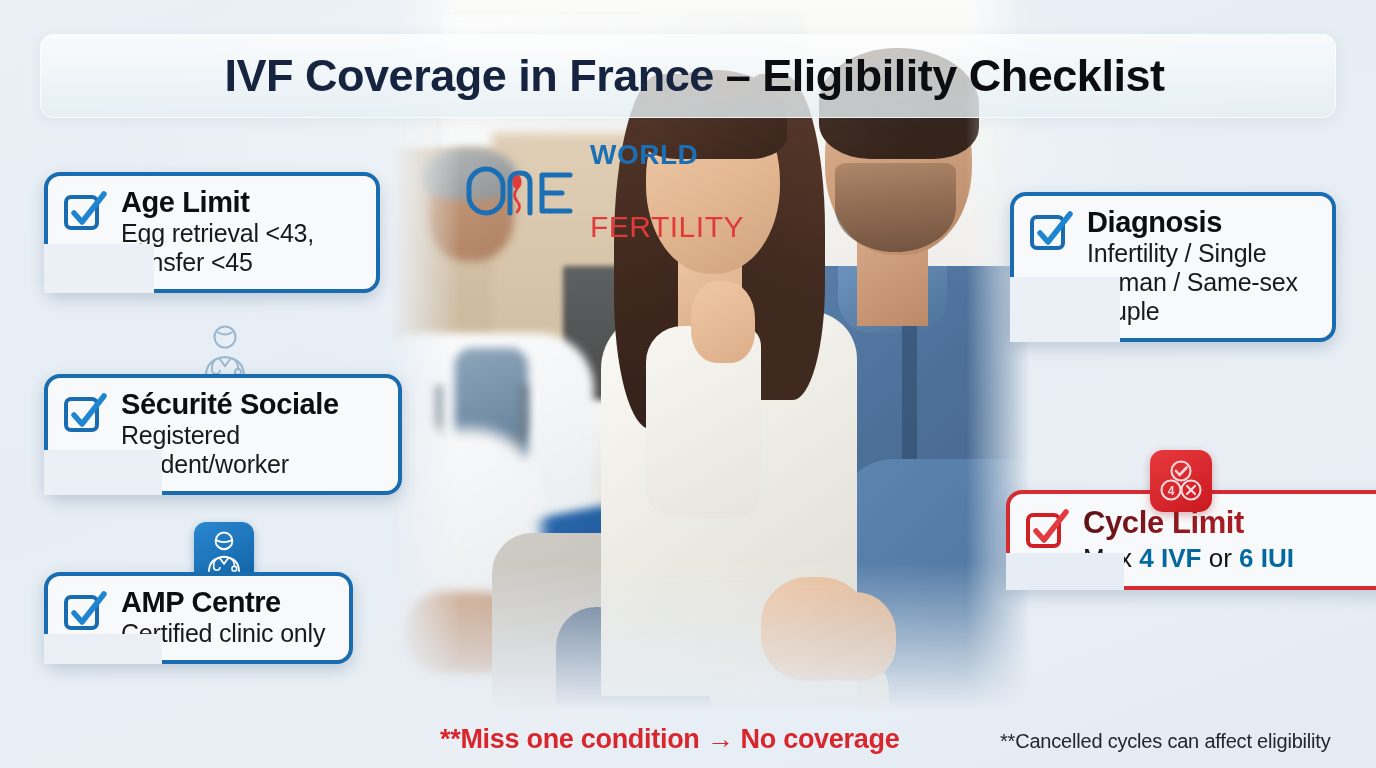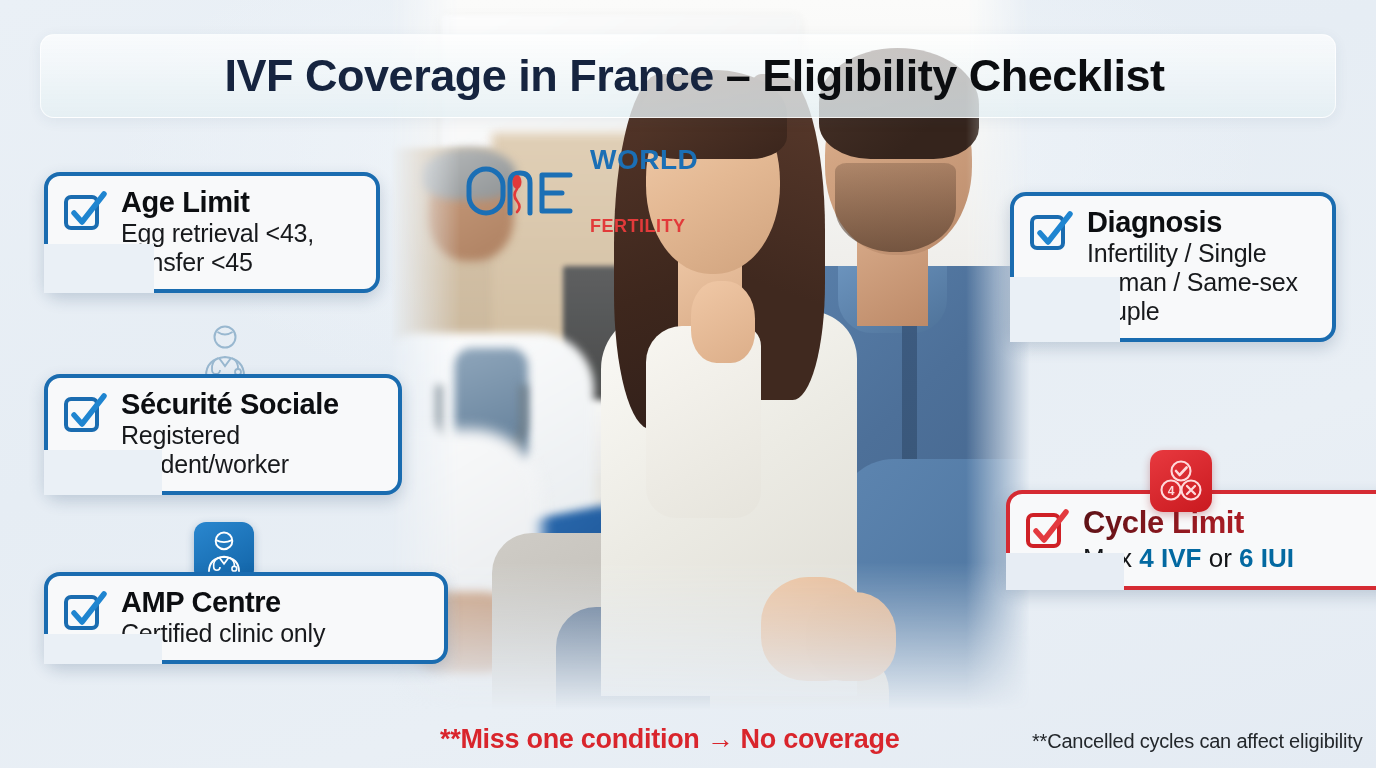--- a/index.html
+++ b/index.html
@@ -249,21 +249,21 @@
     display: flex; align-items: center; gap: 4px;
     z-index: 6;
   }
   .logo-mark { position: relative; width: 120px; height: 56px; }
   .logo-text { display: flex; flex-direction: column; line-height: .92; }
   .logo-world {
     font-size: 28px; font-weight: 700; letter-spacing: .5px;
     color: #1b6fb5;
   }
   .logo-fert {
-    font-size: 18px; font-weight: 700; letter-spacing: .5px;
+    font-size: 30px; font-weight: 400; letter-spacing: .5px;
     color: #e23a3a;
     margin-top: 45px;
   }
 
   
   .title-bar {
     position: absolute; left: 40px; top: 34px;
     width: 1296px; height: 84px;
     background: linear-gradient(to bottom, rgba(255,255,255,.72), rgba(228,239,243,.80));
     border-radius: 14px;
@@ -310,21 +310,21 @@
     letter-spacing: -0.4px; line-height: 1.05; white-space: nowrap;
   }
   .card-sub {
     font-size: 25px; font-weight: 400; color: #17191c;
     line-height: 1.16; margin-top: 2px; letter-spacing: -0.2px;
   }
 
   
   #card-age      { left: 44px;  top: 172px; width: 336px; }
   #card-secu     { left: 44px;  top: 374px; width: 358px; }
-  #card-amp      { left: 44px;  top: 572px; width: 404px; }
+  #card-amp      { left: 44px;  top: 572px; width: 309px; }
   #card-diag     { left: 1010px; top: 192px; width: 326px; }
   #card-cycle    { left: 1006px; top: 490px; width: 396px; }
 
   #card-age   .notch { width: 110px; height: 44%; }
   #card-secu  .notch { width: 118px; height: 40%; }
   #card-amp   .notch { width: 118px; height: 36%; }
   #card-diag  .notch { width: 110px; height: 46%; }
   #card-cycle .notch { width: 118px; height: 40%; background: #e7edf4; }
 
   .cycle-title {
@@ -362,21 +362,20 @@
     position: absolute; left: 440px; top: 724px;
     font-size: 27px; font-weight: 800; color: #d9252c;
     letter-spacing: -0.3px; white-space: nowrap;
     z-index: 7;
   }
   .footer-note {
     position: absolute; left: 1000px; top: 730px;
     font-size: 20px; font-weight: 400; color: #23272b;
     letter-spacing: -0.2px; white-space: nowrap;
     z-index: 7;
-    margin-left: 32px;
   }
 </style>
 </head>
 <body>
 
 <div id="infographic">
 
   <div class="photo-wrap">
     <div class="photo-inner">
       <div class="bg-wall"></div>

